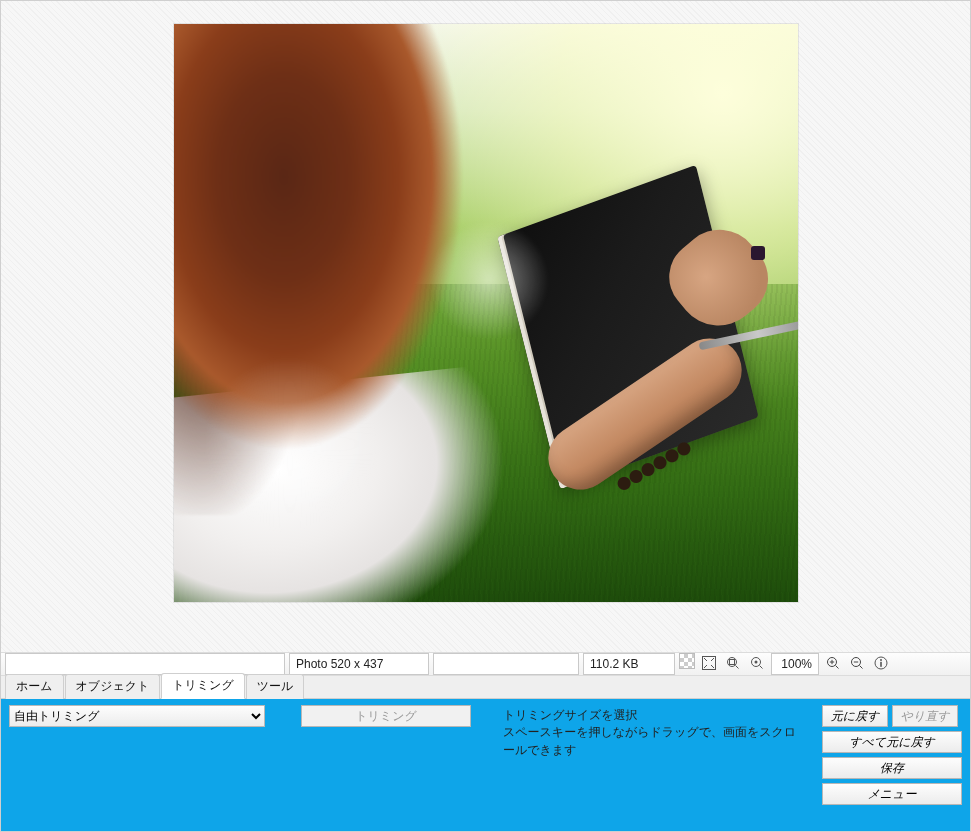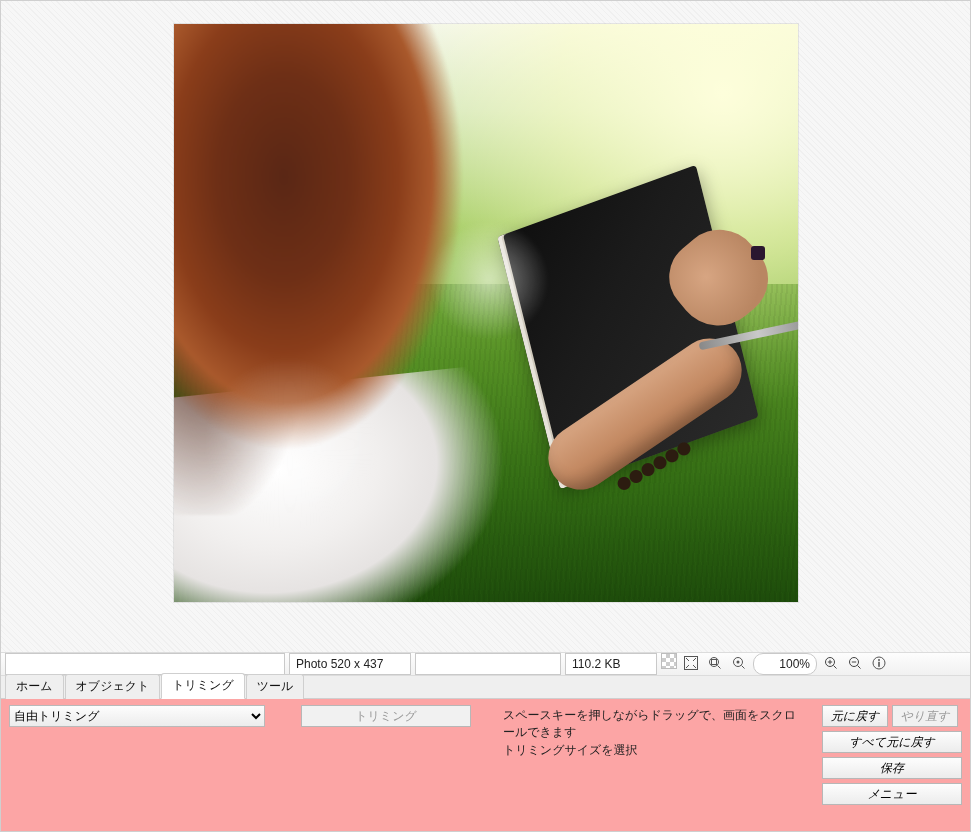--- a/index.html
+++ b/index.html
@@ -188,21 +188,21 @@
 
   
   .panel {
     height: 132px;
     padding: 6px 8px 8px;
     display: grid;
     grid-template-columns: 270px 180px 1fr 140px;
     grid-template-rows: 26px 26px 26px 26px;
     column-gap: 12px;
     row-gap: 6px;
-    background: #fca5a5;
+    background: #0ea5e9;
     gap: 22px;
   }
   select.mode {
     grid-column: 1; grid-row: 1;
     width: 256px; height: 22px;
     font: inherit;
     background: linear-gradient(#fdfdfd,#ececec);
     border: 1px solid #b9b9b9;
   }
   .chkrow {
@@ -272,21 +272,21 @@
       <div class="hand"></div>
       <div class="nail"></div>
       <div class="pen"></div>
       <div class="flare1"></div>
       <div class="flare2"></div>
     </div>
   </div>
 
   <div class="statusbar">
     <div class="field" style="width:280px"></div>
-    <div class="field" style="width:122px">Photo 520 x 437</div>
+    <div class="field" style="width:140px">Photo 520 x 437</div>
     <div class="field" style="width:146px"></div>
     <div class="field" style="width:92px">110.2 KB</div>
 
     <div class="checker"></div>
 
     <span class="iconbtn">
       <svg viewBox="0 0 16 16">
           <rect x="1.5" y="1.5" width="13" height="13" fill="none" stroke="#555"></rect>
           <path d="M3 3l3 3M13 3l-3 3M3 13l3-3M13 13l-3-3" stroke="#555" fill="none"></path>
         </svg>
@@ -299,21 +299,21 @@
         </svg>
     </span>
     <span class="iconbtn">
       <svg viewBox="0 0 16 16">
           <circle cx="7" cy="7" r="4.5" fill="none" stroke="#555"></circle>
           <path d="M10.5 10.5l3 3" stroke="#555"></path>
           <circle cx="7" cy="7" r="1.5" fill="#555"></circle>
         </svg>
     </span>
 
-    <div class="field" style="width:64px; justify-content:flex-end;border-radius:10px;">100%</div>
+    <div class="field" style="width:48px; justify-content:flex-end;">100%</div>
 
     <span class="iconbtn">
       <svg viewBox="0 0 16 16">
           <circle cx="7" cy="7" r="4.5" fill="none" stroke="#444"></circle>
           <path d="M10.5 10.5l3 3" stroke="#444"></path>
           <path d="M7 4.8v4.4M4.8 7h4.4" stroke="#444"></path>
         </svg>
     </span>
     <span class="iconbtn">
       <svg viewBox="0 0 16 16">
@@ -340,22 +340,22 @@
 
   <div class="panel">
     <select class="mode">
       <option>自由トリミング</option>
     </select>
 
 
     <button class="btn mid r1" disabled="">トリミング</button>
 
     <div class="hints">
+      <div>トリミングサイズを選択</div>
       <div>スペースキーを押しながらドラッグで、画面をスクロールできます</div>
-      <div>トリミングサイズを選択</div>
     </div>
 
     <div class="rightcol">
       <div class="row1">
         <button class="btn">元に戻す</button>
         <button class="btn" disabled="">やり直す</button>
       </div>
       <button class="btn">すべて元に戻す</button>
       <button class="btn">保存</button>
       <button class="btn">メニュー</button>

